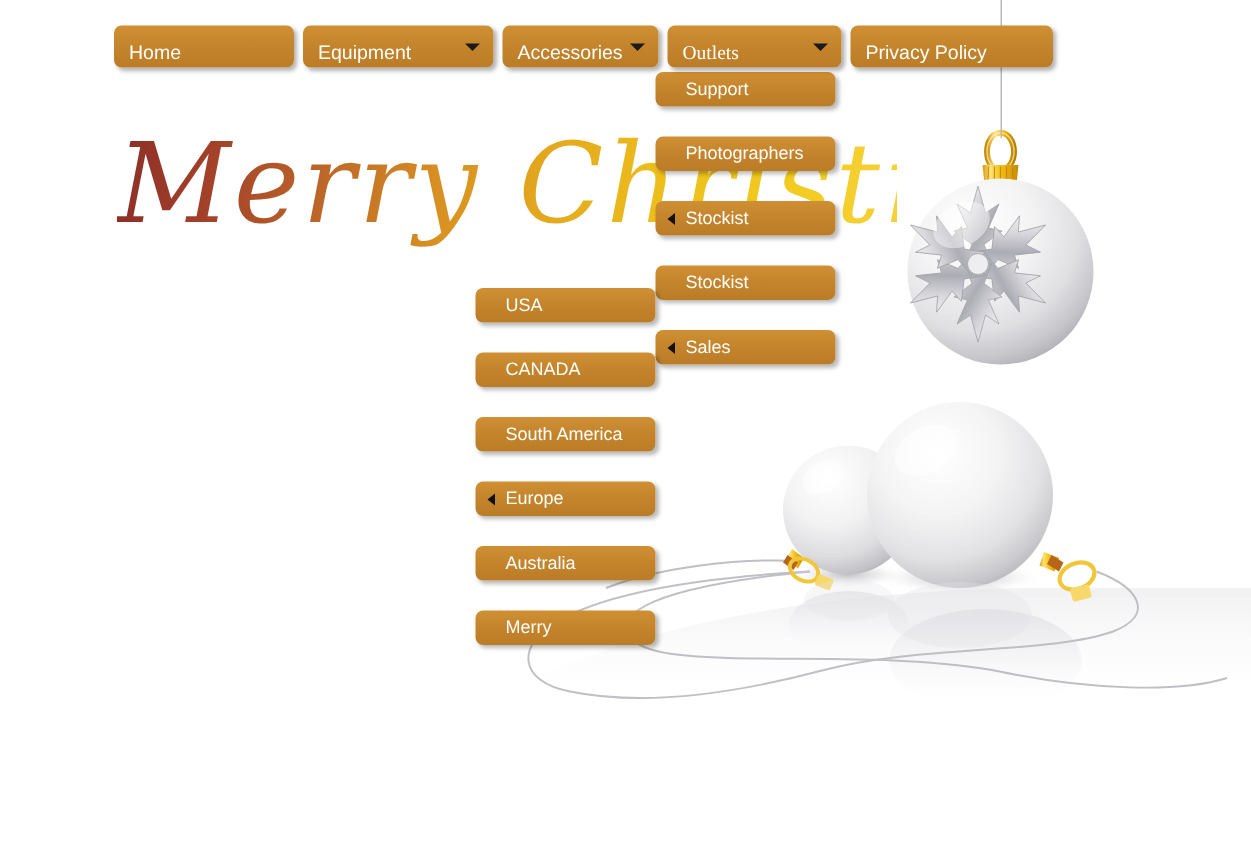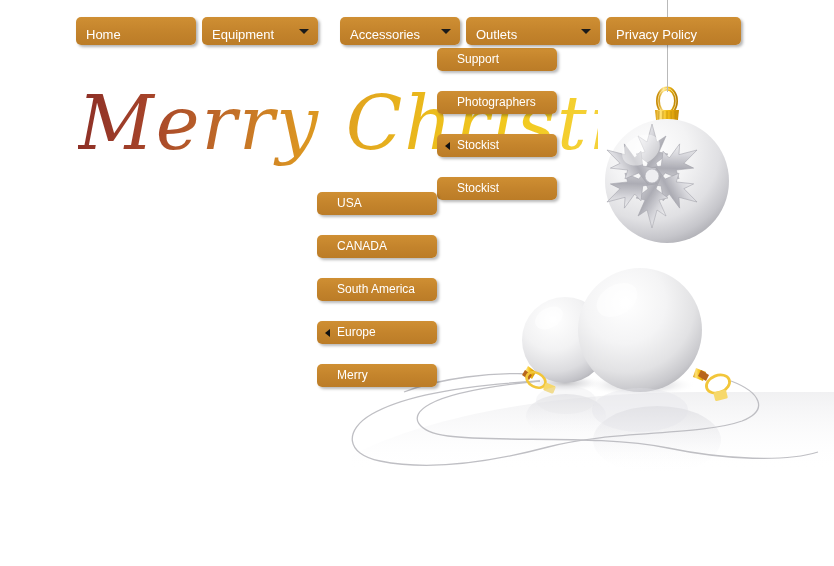--- a/index.html
+++ b/index.html
@@ -86,23 +86,23 @@
   .mbtn .caret {
     position: absolute;
     right: 9px;
     top: 12px;
     width: 0; height: 0;
     border-left: 5px solid transparent;
     border-right: 5px solid transparent;
     border-top: 5px solid #1a1a1a;
   }
   .mbtn.w-home   { width: 120px; }
-  .mbtn.w-equip  { width: 116px; }
-  .mbtn.w-access { width: 120px; margin-left: 16px; }
-  .mbtn.w-outlet { width: 134px; }
+  .mbtn.w-equip  { width: 127px; }
+  .mbtn.w-access { width: 104px; }
+  .mbtn.w-outlet { width: 116px; font-family: Liberation Serif, serif; }
   .mbtn.w-priv   { width: 135px; }
 
   
   .dropdown {
     position: absolute;
     z-index: 25;
   }
   .ditem {
     position: relative;
     box-sizing: border-box;
@@ -309,34 +309,41 @@
     <div class="ditem">
       <span>Photographers</span>
     </div>
     <div class="ditem">
       <span class="subcaret"></span>
       <span>Stockist</span>
     </div>
     <div class="ditem">
       <span>Stockist</span>
     </div>
+    <div class="ditem">
+      <span class="subcaret"></span>
+      <span>Sales</span>
+    </div>
   </div>
 
   <div class="dropdown" id="dropdown-stockist">
     <div class="ditem">
       <span>USA</span>
     </div>
     <div class="ditem">
       <span>CANADA</span>
     </div>
     <div class="ditem">
       <span>South America</span>
     </div>
     <div class="ditem">
       <span class="subcaret"></span>
       <span>Europe</span>
     </div>
     <div class="ditem">
+      <span>Australia</span>
+    </div>
+    <div class="ditem">
       <span>Merry</span>
     </div>
   </div>
 
 </div>
 
 </body></html>

